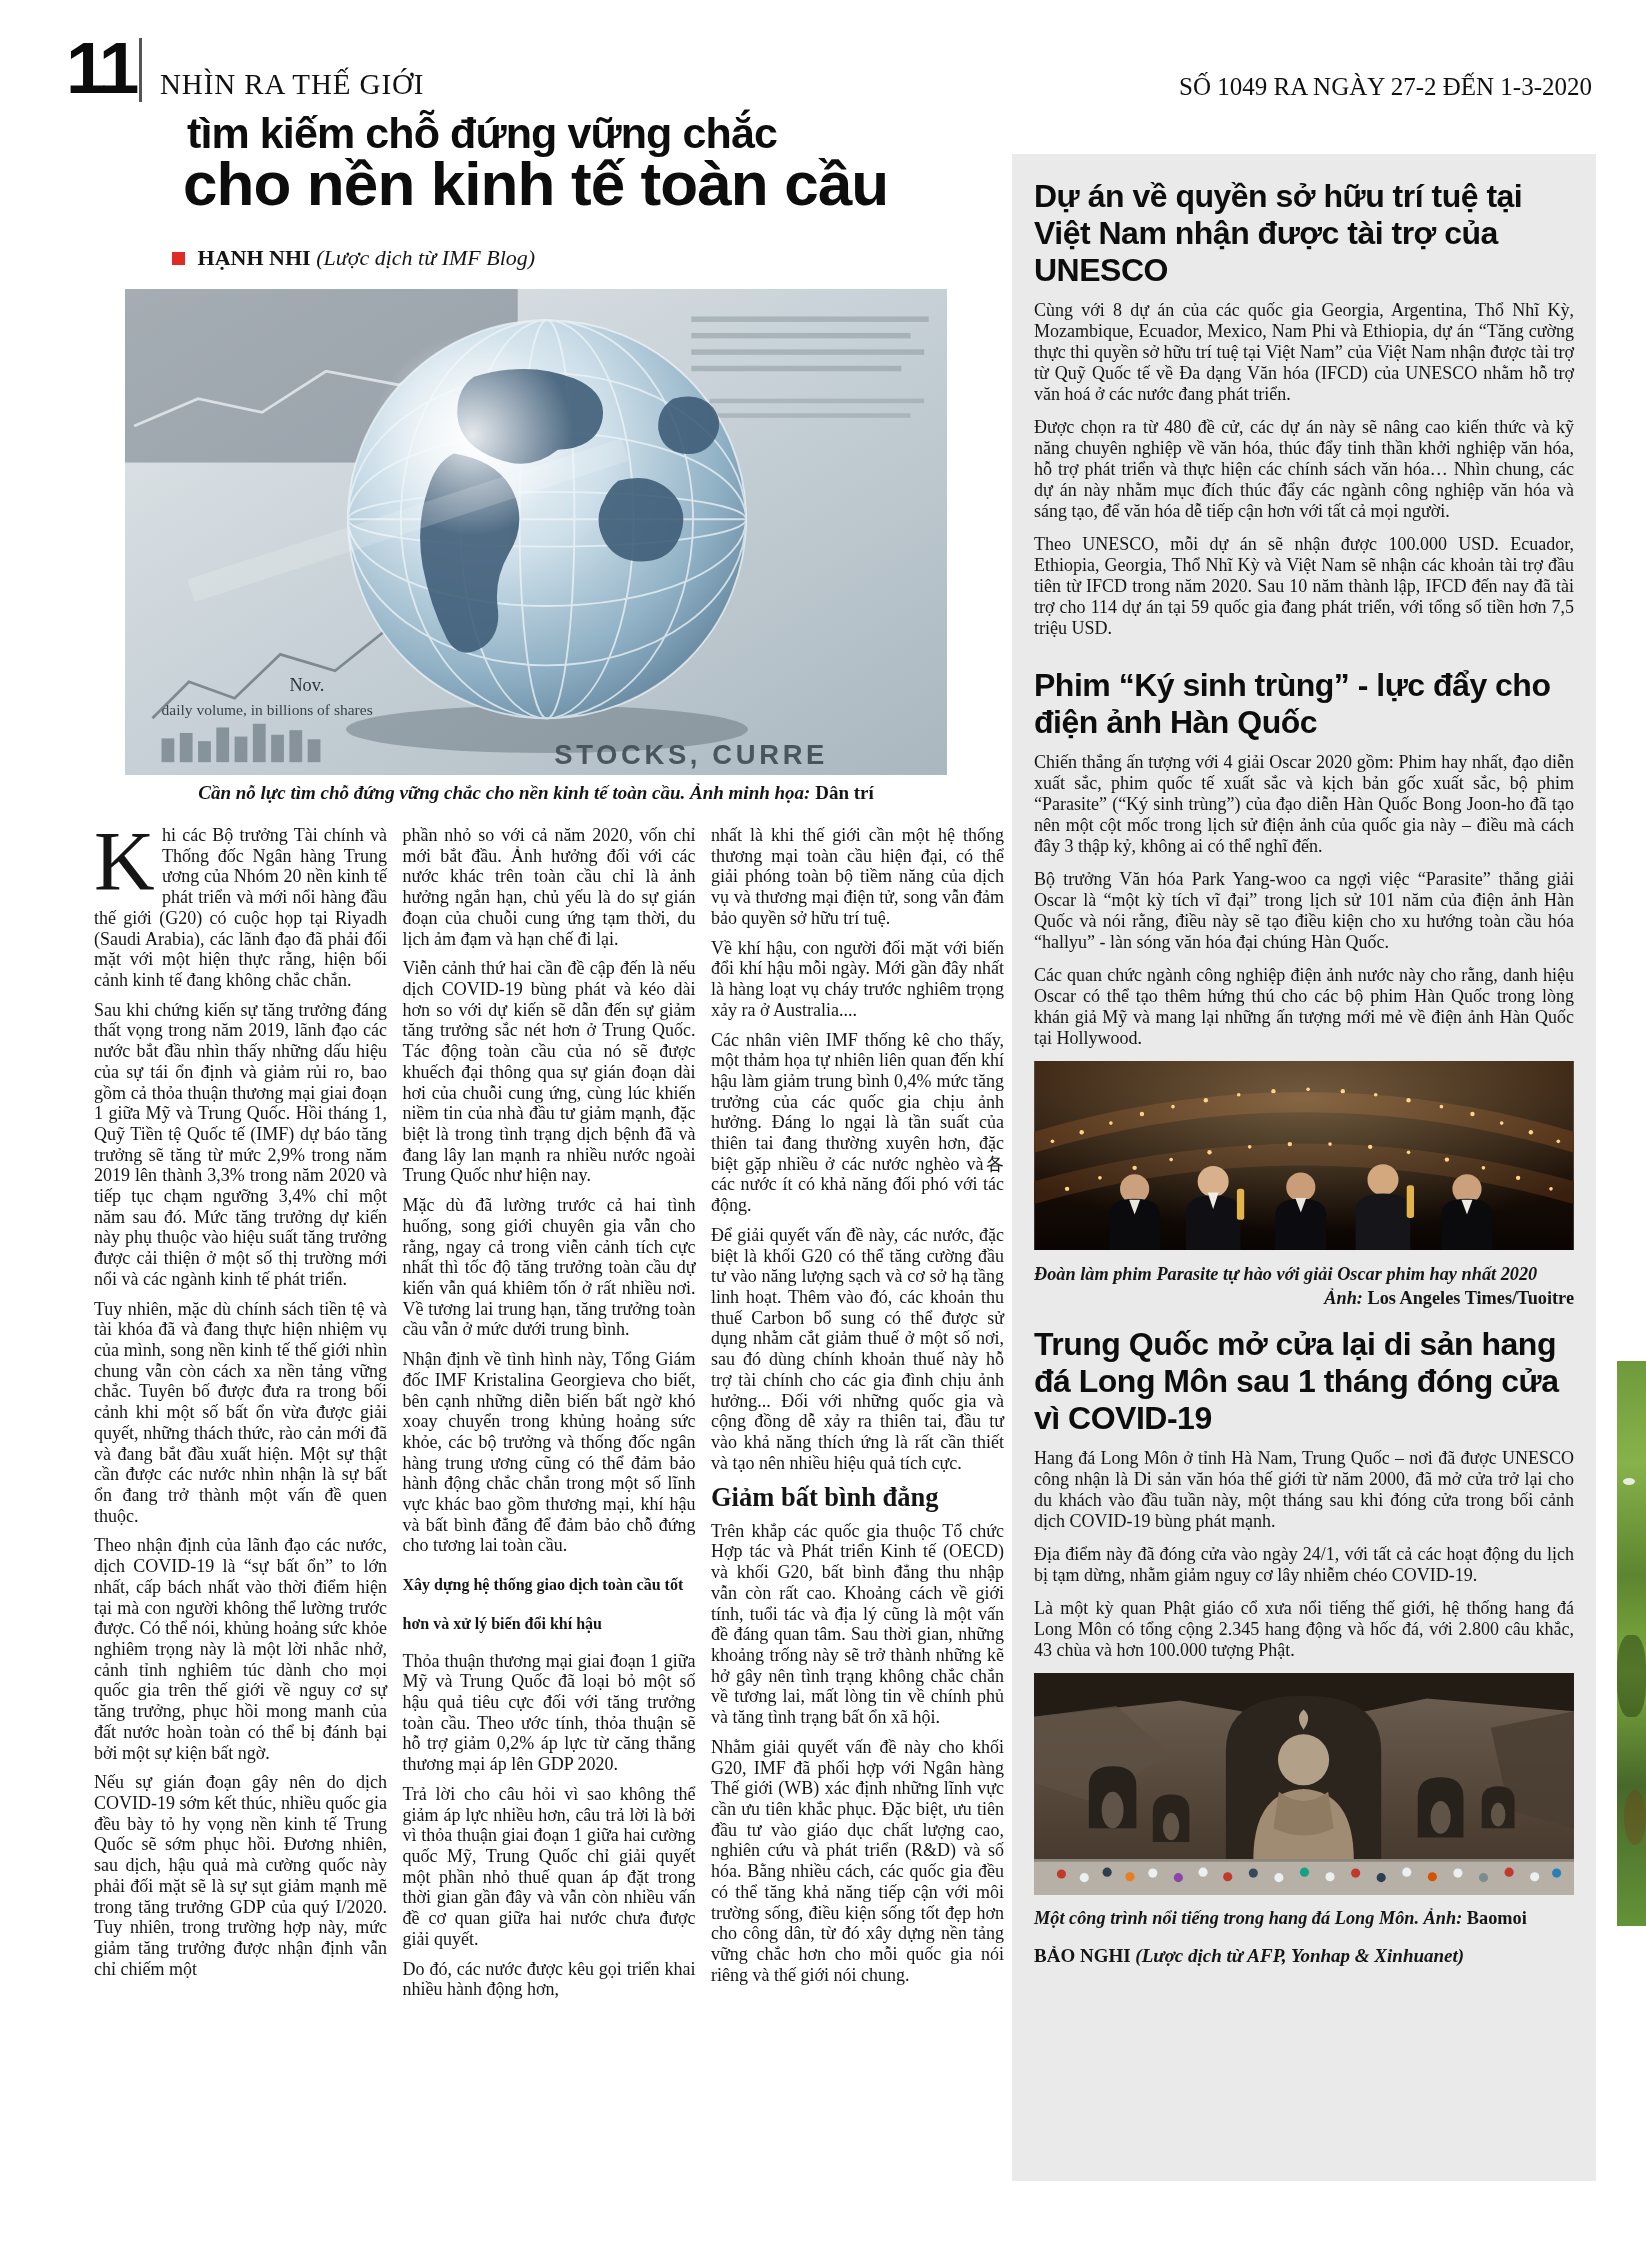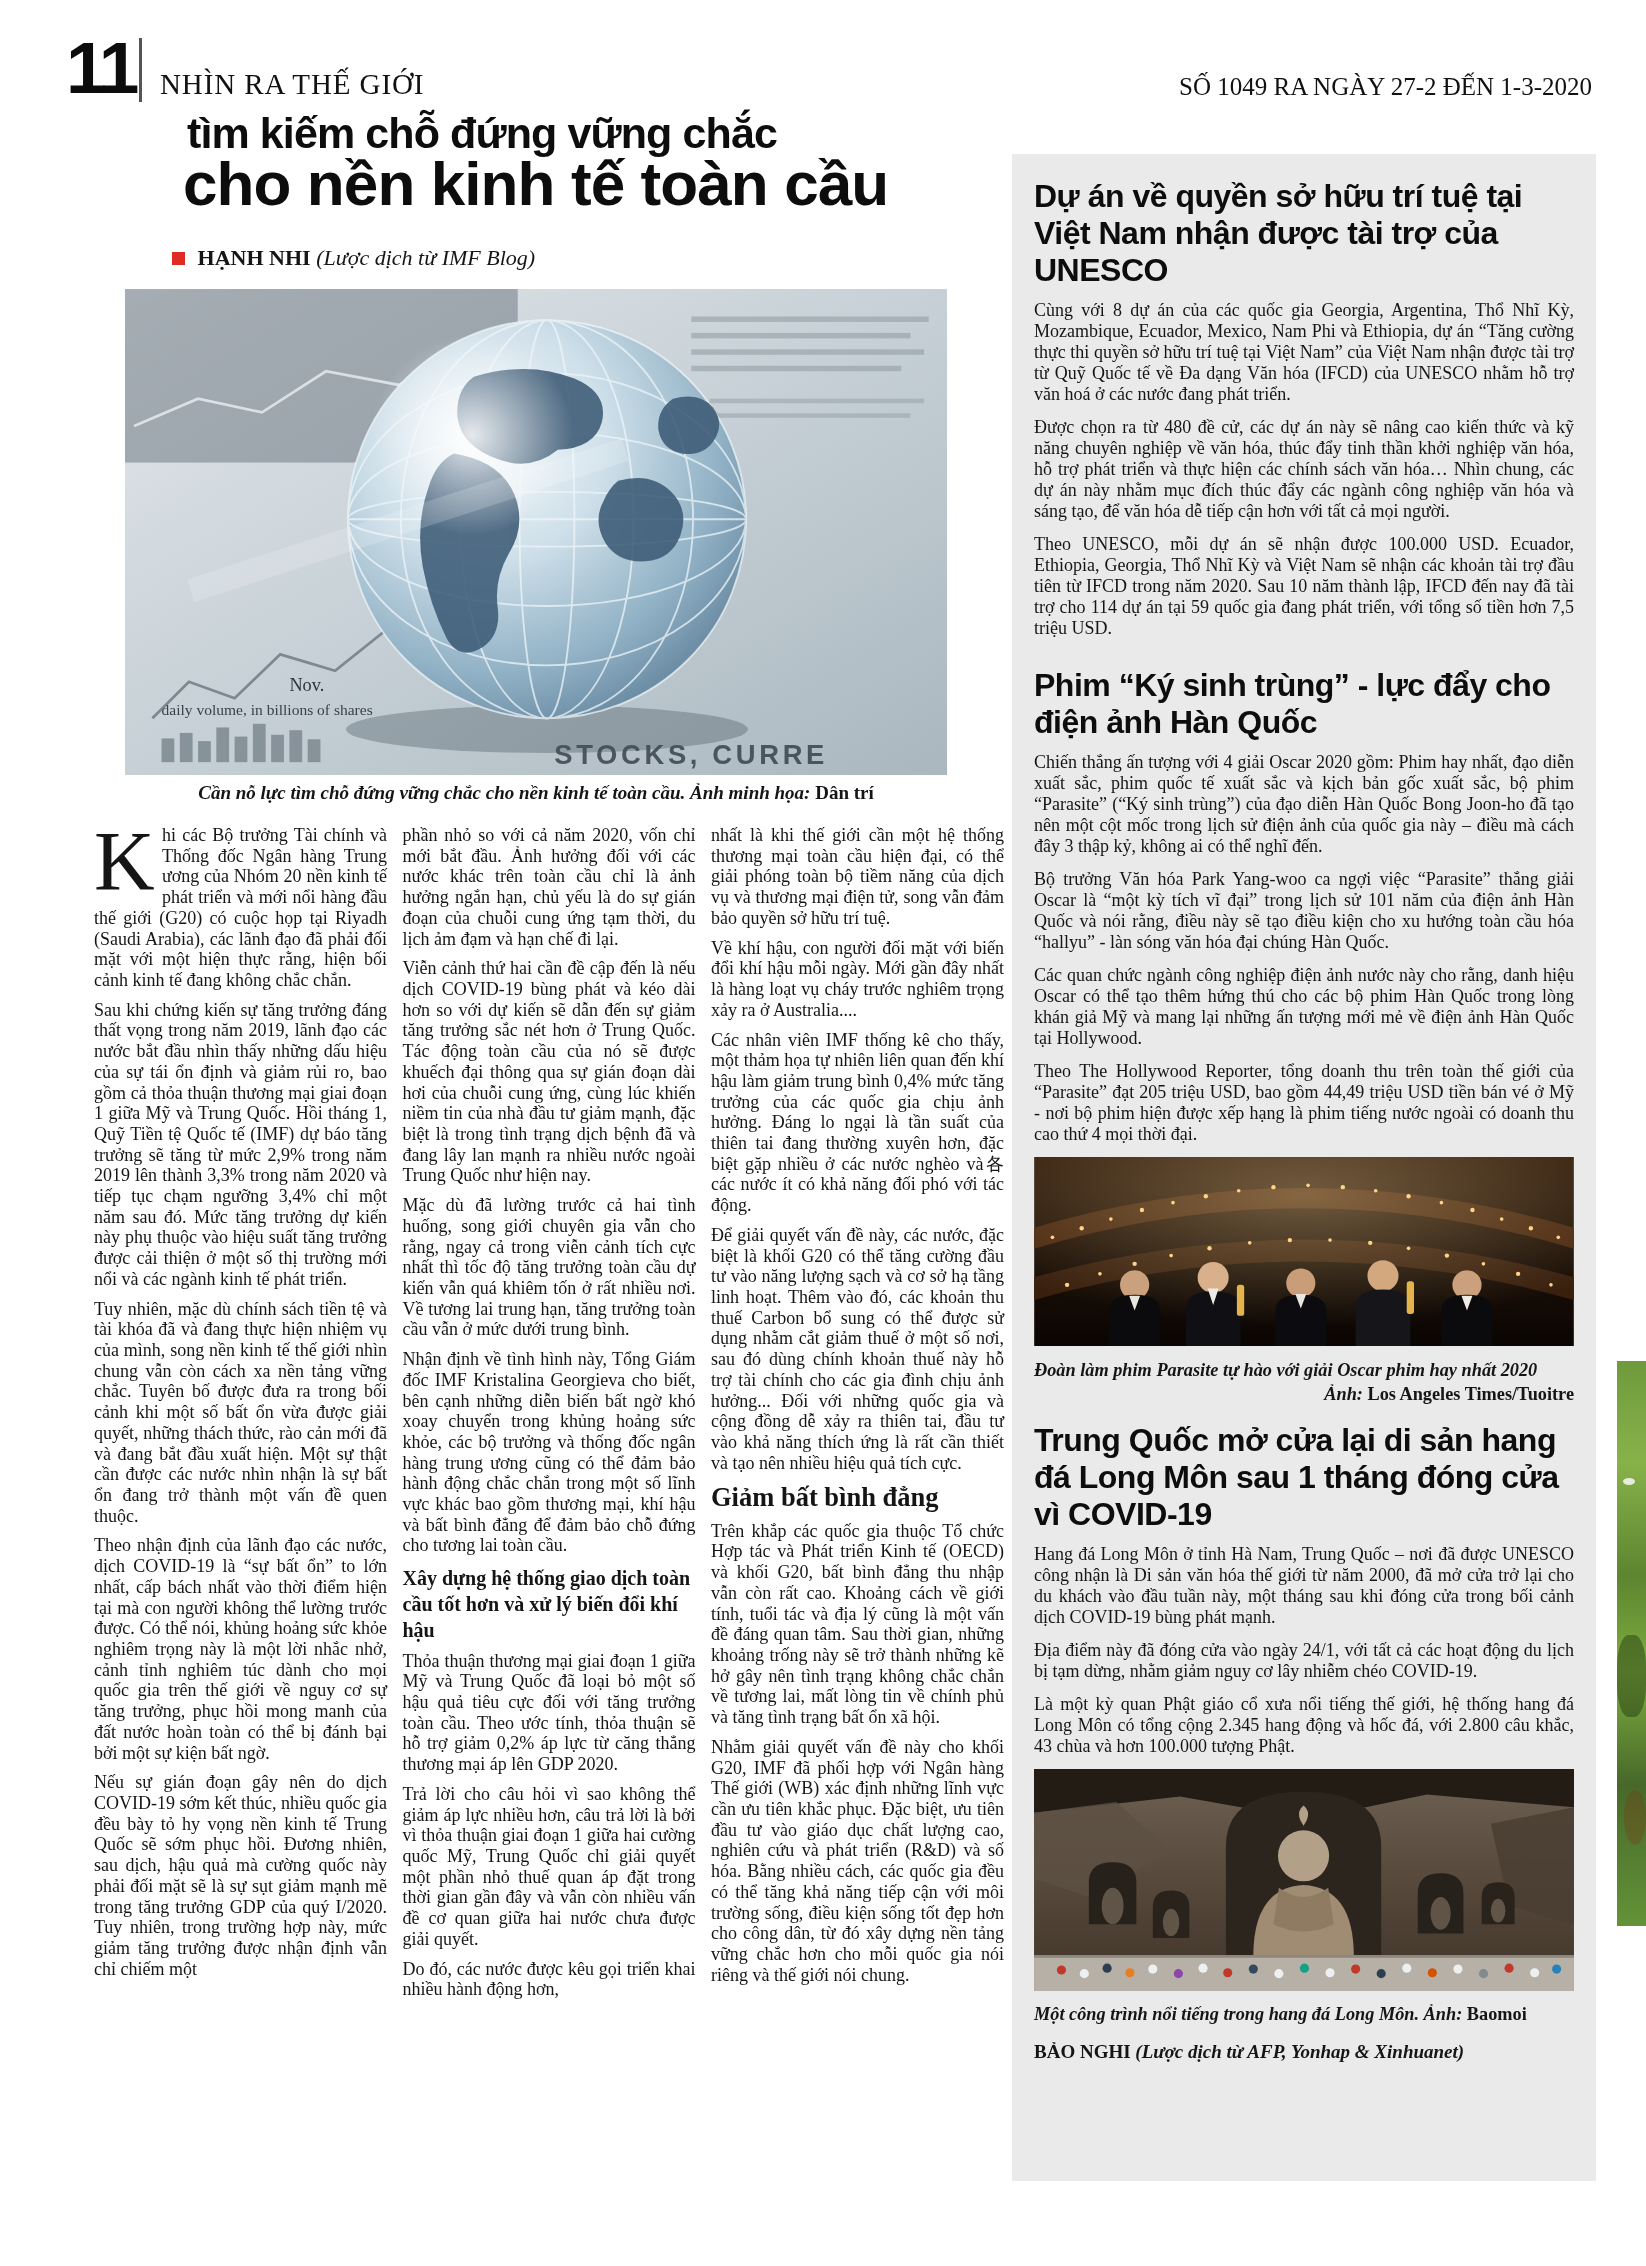--- a/index.html
+++ b/index.html
@@ -22,21 +22,21 @@
   .m-byline .note { font-style:italic; }
 
   .m-photo { position:absolute; left:125px; top:289px; width:822px; height:486px; overflow:hidden; background:#86efac; }
   .m-caption { position:absolute; left:125px; top:782px; width:822px; text-align:center; font-size:19px; font-style:italic; font-weight:700; }
   .m-caption .credit { font-style:normal; }
 
   .cols { position:absolute; left:94px; top:825px; width:911px; height:1425px; display:flex; gap:15.5px; overflow:hidden; }
   .col { width:293px; font-size:18px; line-height:20.7px; text-align:justify; }
   .col p { margin-bottom:9.1px; }
   .dropcap { float:left; font-size:84px; line-height:66px; padding:3.7px 7.3px 0 0; font-weight:400; }
-  .subhead { font-family:"Liberation Serif",serif; font-weight:700; font-size:20px; line-height:26px; margin:5.5px 0 7.3px 0; text-align:left; }
+  .subhead { font-family:"Liberation Serif",serif; font-weight:700; font-size:16px; line-height:39px; margin:5.5px 0 7.3px 0; text-align:left; }
   .subhead.big { font-size:26.5px; line-height:31px; }
 
   
   .sidebar { position:absolute; left:1012px; top:154px; width:584px; height:2027px; background:#eaeaea; padding:24px 22px 32px 22px; }
   .sb-head { font-family:"Liberation Sans",sans-serif; font-weight:700; font-size:32px; line-height:37px; letter-spacing:-0.5px; color:#0d0d0d; margin-bottom:11px; }
   .sb-p { font-size:18px; line-height:21px; text-align:justify; margin-bottom:12px; }
   .sb-photo { width:540px; margin:5.5px 0 7.3px 0; overflow:hidden; }
   .sb-cap { font-size:18.3px; font-style:italic; font-weight:700; line-height:24px; }
   .sb-cap .credit { font-style:normal; }
   .sb-cap.right { text-align:right; }
@@ -170,21 +170,20 @@
     <div class="sb-head">Dự án về quyền sở hữu trí tuệ tại Việt Nam nhận được tài trợ của UNESCO</div>
     <p class="sb-p">Cùng với 8 dự án của các quốc gia Georgia, Argentina, Thổ Nhĩ Kỳ, Mozambique, Ecuador, Mexico, Nam Phi và Ethiopia, dự án “Tăng cường thực thi quyền sở hữu trí tuệ tại Việt Nam” của Việt Nam nhận được tài trợ từ Quỹ Quốc tế về Đa dạng Văn hóa (IFCD) của UNESCO nhằm hỗ trợ văn hoá ở các nước đang phát triển.</p>
     <p class="sb-p">Được chọn ra từ 480 đề cử, các dự án này sẽ nâng cao kiến thức và kỹ năng chuyên nghiệp về văn hóa, thúc đẩy tinh thần khởi nghiệp văn hóa, hỗ trợ phát triển và thực hiện các chính sách văn hóa… Nhìn chung, các dự án này nhằm mục đích thúc đẩy các ngành công nghiệp văn hóa và sáng tạo, để văn hóa dễ tiếp cận hơn với tất cả mọi người.</p>
     <p class="sb-p">Theo UNESCO, mỗi dự án sẽ nhận được 100.000 USD. Ecuador, Ethiopia, Georgia, Thổ Nhĩ Kỳ và Việt Nam sẽ nhận các khoản tài trợ đầu tiên từ IFCD trong năm 2020. Sau 10 năm thành lập, IFCD đến nay đã tài trợ cho 114 dự án tại 59 quốc gia đang phát triển, với tổng số tiền hơn 7,5 triệu USD.</p>
 
     <div class="gap18"></div>
     <div class="sb-head">Phim “Ký sinh trùng” - lực đẩy cho điện ảnh Hàn Quốc</div>
     <p class="sb-p">Chiến thắng ấn tượng với 4 giải Oscar 2020 gồm: Phim hay nhất, đạo diễn xuất sắc, phim quốc tế xuất sắc và kịch bản gốc xuất sắc, bộ phim “Parasite” (“Ký sinh trùng”) của đạo diễn Hàn Quốc Bong Joon-ho đã tạo nên một cột mốc trong lịch sử điện ảnh của quốc gia này – điều mà cách đây 3 thập kỷ, không ai có thể nghĩ đến.</p>
     <p class="sb-p">Bộ trưởng Văn hóa Park Yang-woo ca ngợi việc “Parasite” thắng giải Oscar là “một kỳ tích vĩ đại” trong lịch sử 101 năm của điện ảnh Hàn Quốc và nói rằng, điều này sẽ tạo điều kiện cho xu hướng toàn cầu hóa “hallyu” - làn sóng văn hóa đại chúng Hàn Quốc.</p>
     <p class="sb-p">Các quan chức ngành công nghiệp điện ảnh nước này cho rằng, danh hiệu Oscar có thể tạo thêm hứng thú cho các bộ phim Hàn Quốc trong lòng khán giả Mỹ và mang lại những ấn tượng mới mẻ về điện ảnh Hàn Quốc tại Hollywood.</p>
-    <p class="sb-p">Theo The Hollywood Reporter, tổng doanh thu trên toàn thế giới của “Parasite” đạt 205 triệu USD, bao gồm 44,49 triệu USD tiền bán vé ở Mỹ - nơi bộ phim hiện được xếp hạng là phim tiếng nước ngoài có doanh thu cao thứ 4 mọi thời đại.</p>
 
     <div class="sb-photo">
       <svg width="540" height="189" viewBox="0 0 591 207">
         <defs>
           <linearGradient id="thG" x1="0" y1="0" x2="0" y2="1">
             <stop offset="0" stop-color="#311b0b"></stop>
               <stop offset="0.55" stop-color="#1b0f06"></stop>
               <stop offset="1" stop-color="#0a0503"></stop>
           </linearGradient>
           <radialGradient id="glowG" cx="0.5" cy="0.2" r="0.7">

